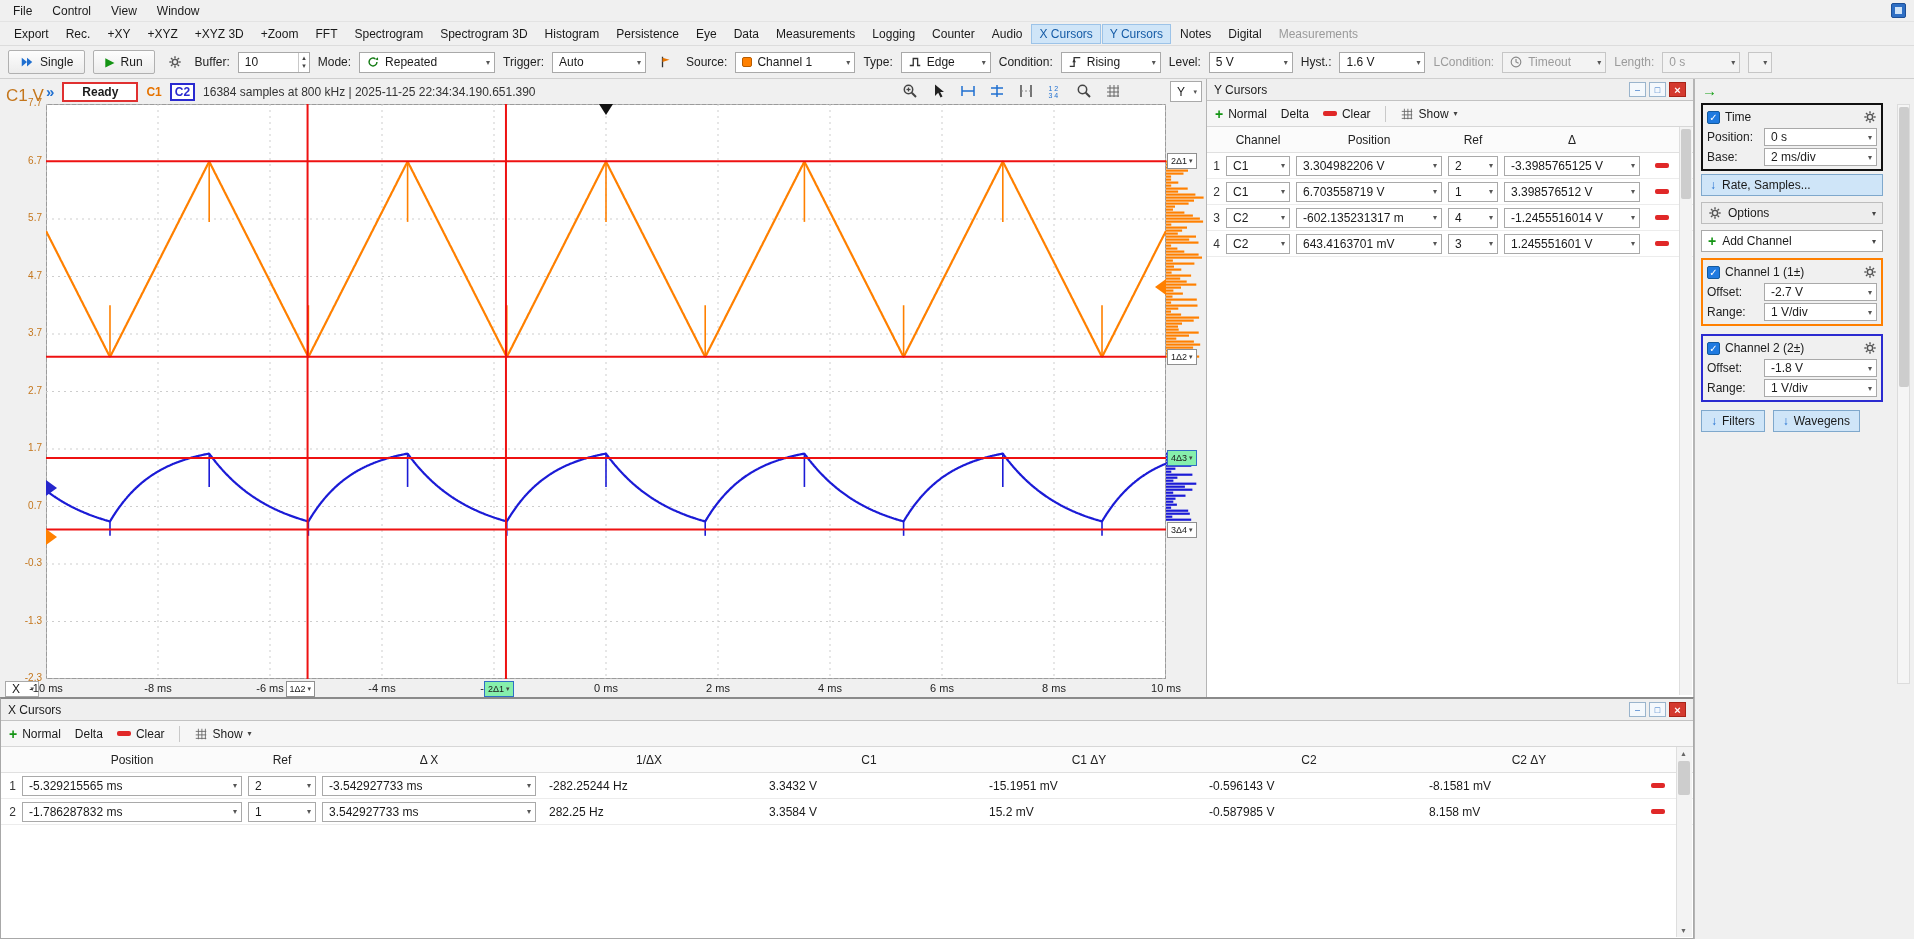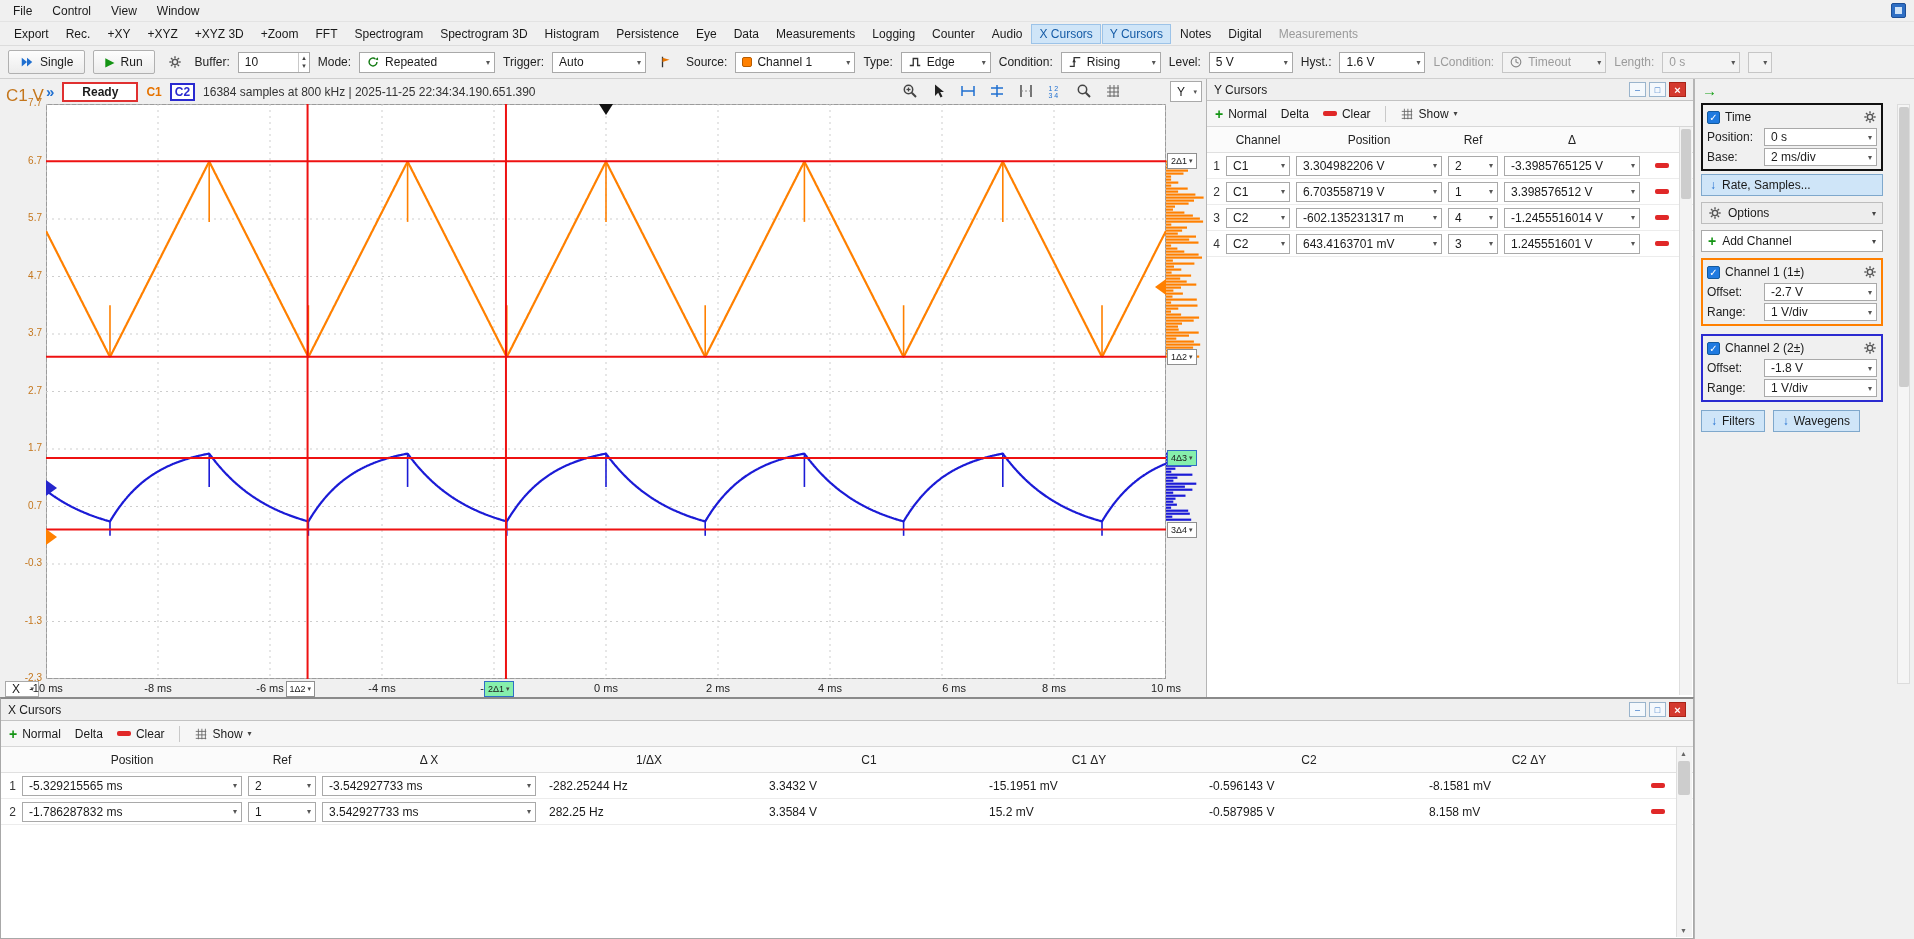--- a/index.html
+++ b/index.html
@@ -872,21 +872,21 @@
 <div class="ylab" style="left: 8px; top: 614.5px;">-1.3</div>
 <div class="ylab" style="left: 8px; top: 672px;">-2.3</div>
 <div class="xlab" style="left: 22px; top: 682px;">-10 ms</div>
 <div class="xlab" style="left: 134px; top: 682px;">-8 ms</div>
 <div class="xlab" style="left: 246px; top: 682px;">-6 ms</div>
 <div class="xlab" style="left: 358px; top: 682px;">-4 ms</div>
 <div class="xlab" style="left: 470px; top: 682px;">-2 ms</div>
 <div class="xlab" style="left: 582px; top: 682px;">0 ms</div>
 <div class="xlab" style="left: 694px; top: 682px;">2 ms</div>
 <div class="xlab" style="left: 806px; top: 682px;">4 ms</div>
-<div class="xlab" style="left: 918px; top: 682px; text-align: right;">6 ms</div>
+<div class="xlab" style="left: 918px; top: 682px;">6 ms</div>
 <div class="xlab" style="left: 1030px; top: 682px;">8 ms</div>
 <div class="xlab" style="left: 1142px; top: 682px;">10 ms</div>
 <div class="marker" style="left: 1167px; top: 153.295px;">
     <span>2Δ1</span>
     <span class="ma">▾</span>
   </div>
 <div class="marker" style="left: 1167px; top: 348.714px;">
     <span>1Δ2</span>
     <span class="ma">▾</span>
   </div>

